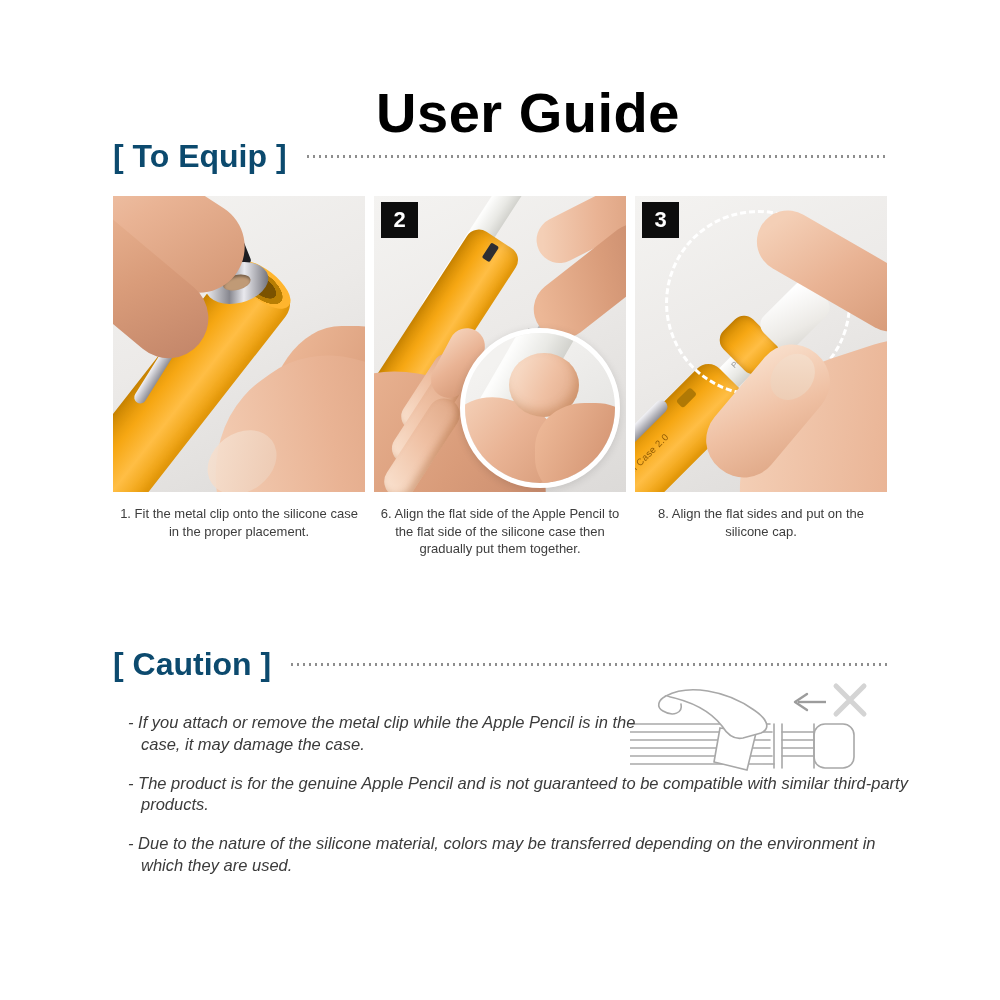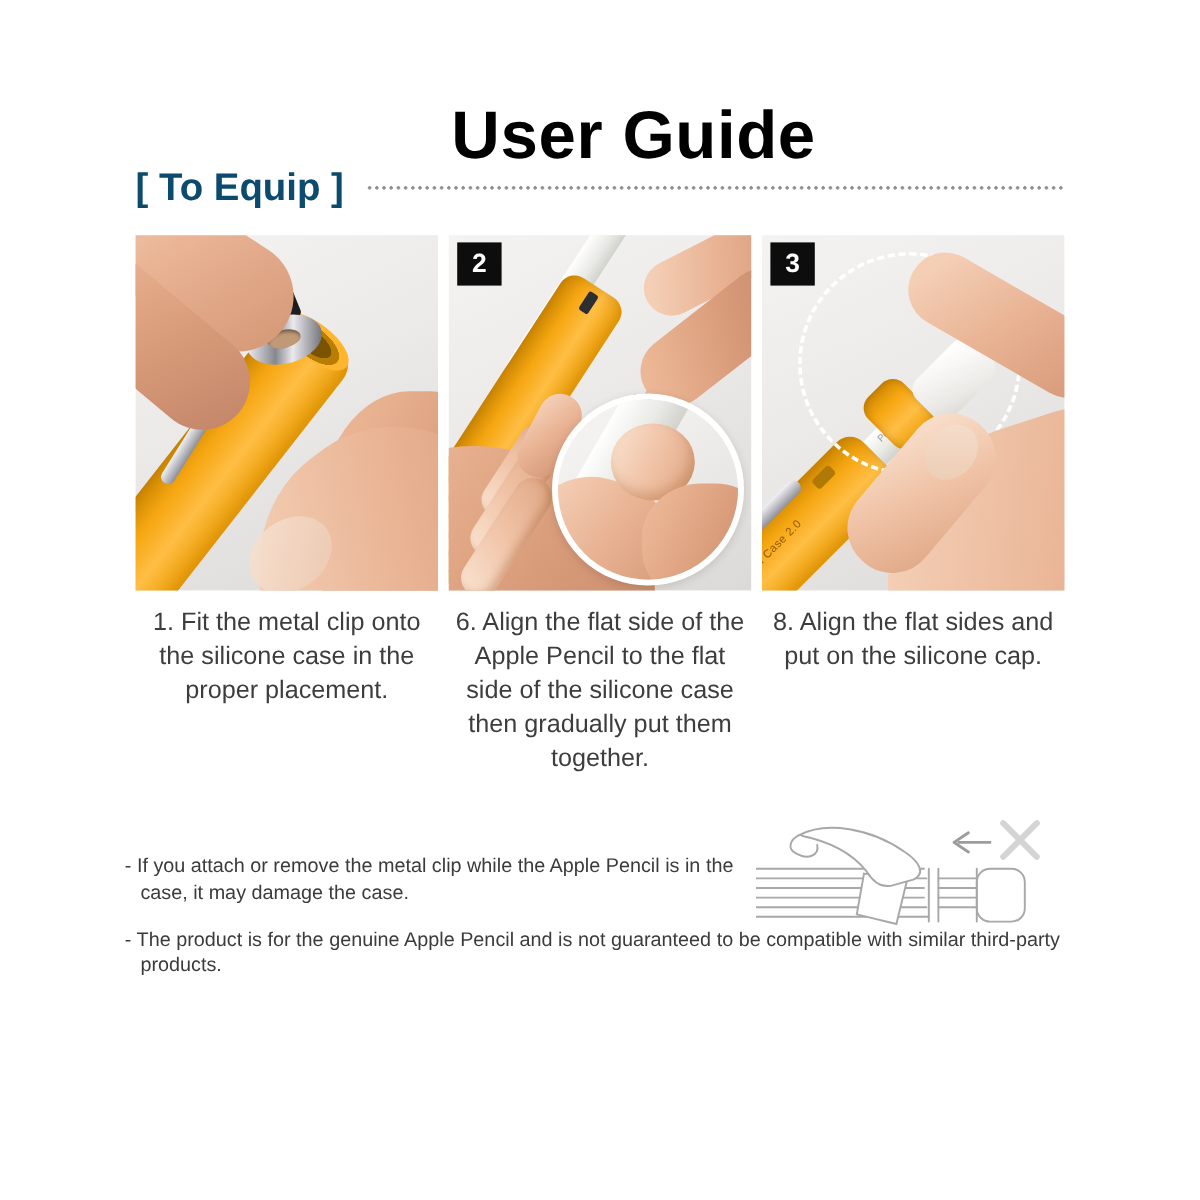--- a/index.html
+++ b/index.html
@@ -18,21 +18,21 @@
   #caution-head{top:646px;}
 
   
   #steps{position:absolute;left:113px;top:196px;width:775px;display:flex;gap:9px;}
   .step{width:252px;}
   .photo{position:relative;width:252px;height:296px;overflow:hidden;
     background:linear-gradient(155deg,#f4f3f1 0%,#eceae8 45%,#dcdad8 100%);}
   .badge{position:absolute;top:6px;left:7px;width:37px;height:36px;background:#0d0d0d;
     color:#fff;font-size:22px;font-weight:bold;display:flex;align-items:center;
     justify-content:center;z-index:9;}
-  .caption{margin-top:13px;text-align:center;font-size:21px;line-height:1.35;
+  .caption{margin-top:13px;text-align:center;font-size:13px;line-height:1.35;
     color:#3d3d3d;padding:0 1px;}
 
   
   .abs{position:absolute;}
   .skin{background:linear-gradient(115deg,#f4cfb6 10%,#e9b394 50%,#d69a78 95%);}
   .skin-light{background:linear-gradient(115deg,#f8ddc9 10%,#efc0a3 55%,#e0a988 95%);}
   .skin-deep{background:linear-gradient(115deg,#ecb796 10%,#d99c7a 55%,#c4876a 95%);}
   .case-yellow{background:linear-gradient(to right,#d18a02 0%,#f6a713 30%,#ffbe45 62%,#eda00c 95%);}
   .pencil-white{background:linear-gradient(to right,#fdfdfc 5%,#e9e9e5 60%,#d2d2cd 100%);}
 
@@ -120,21 +120,21 @@
     border-radius:45% 40% 45% 45%;z-index:4;}
   .p3-index{right:-42px;top:44px;width:180px;height:62px;transform:rotate(30deg);
     border-radius:32px;z-index:5;}
   .p3-thumb{left:96px;top:140px;width:74px;height:150px;transform:rotate(40deg);
     border-radius:36px;z-index:5;}
   .p3-nail{left:14px;top:8px;width:40px;height:50px;border-radius:50%;
     background:linear-gradient(140deg,#f6e0ce,#eccab1);}
 
   
   #caution-illustration{position:absolute;left:630px;top:676px;width:258px;height:98px;}
-  #caution-list{position:absolute;left:104px;top:712px;width:780px;}
+  #caution-list{position:absolute;left:128px;top:712px;width:780px;font-style:italic;}
   #caution-list p{margin:0 0 17px 0;font-size:16.5px;line-height:1.32;color:#3b3b3b;
     padding-left:13px;text-indent:-13px;}
   #caution-list p.narrow{max-width:500px;}
 </style>
 </head>
 <body>
 
 <div id="page">
 
   <h1 class="page-title">User Guide</h1>
@@ -214,20 +214,24 @@
         <div class="abs p3-hand skin"></div>
         <div class="abs p3-index skin"></div>
         <div class="abs p3-thumb skin-light">
           <div class="abs p3-nail"></div>
         </div>
       </div>
       <div class="caption">8. Align the flat sides and put on the silicone cap.</div>
     </div>
   </div>
 
+  <div class="section-head" id="caution-head">
+    <span class="label">[ Caution ]</span>
+    <span class="dotted"></span>
+  </div>
 
   <svg id="caution-illustration" viewBox="0 0 258 98">
     <g stroke="#a8a8a8" stroke-width="1.6" fill="none" stroke-linecap="round">
       <path d="M0 48 H140"></path>
       <path d="M0 56 H142"></path>
       <path d="M0 64 H140"></path>
       <path d="M0 72 H140"></path>
       <path d="M0 80 H142"></path>
       <path d="M0 88 H144"></path>
       <path d="M144 48 V92"></path>
@@ -244,15 +248,16 @@
       <path d="M177 18 L165 26 L177 34" stroke="#9c9c9c" stroke-width="2.4" fill="none" stroke-linecap="round" stroke-linejoin="round"></path>
     </g>
     <g>
       <path d="M206 10 L234 38 M234 10 L206 38" stroke="#d4d4d4" stroke-width="5" stroke-linecap="round"></path>
     </g>
   </svg>
 
   <div id="caution-list">
     <p class="narrow">- If you attach or remove the metal clip while the Apple Pencil is in the case,  it may damage the case.</p>
     <p>- The product is for the genuine Apple Pencil and is not guaranteed to be compatible with similar third-party products.</p>
+    <p>- Due to the nature of the silicone material, colors may be transferred depending on the environment in which they are used.</p>
   </div>
 
 </div>
 
 </body></html>

